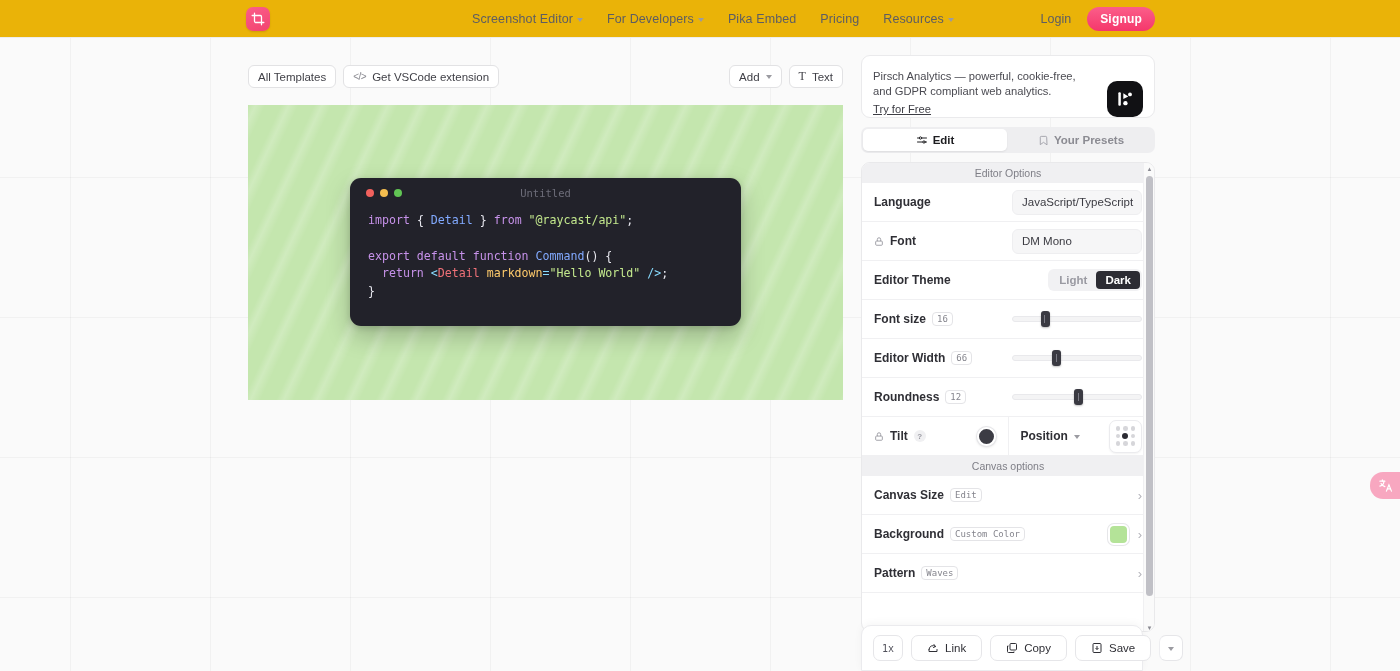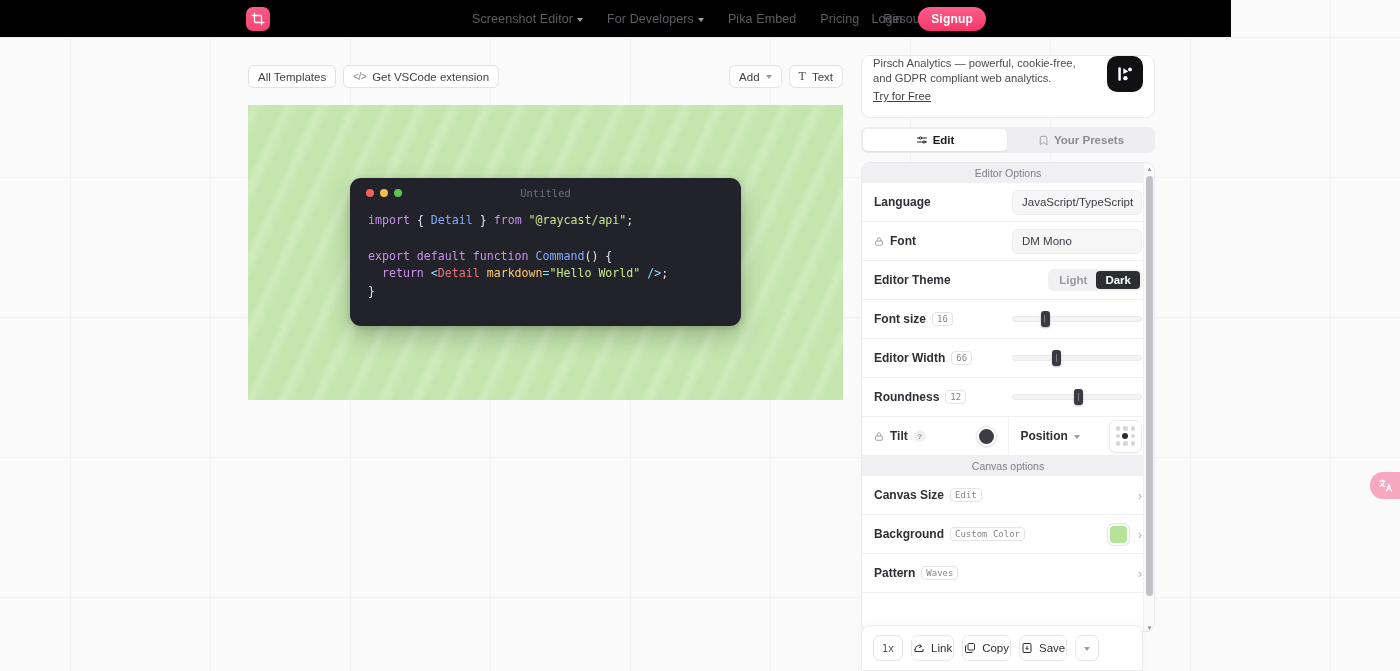--- a/index.html
+++ b/index.html
@@ -14,22 +14,22 @@
     background-color: #fafafa;
     background-image:
       linear-gradient(to right, rgba(0,0,0,0.035) 1px, transparent 1px),
       linear-gradient(to bottom, rgba(0,0,0,0.035) 1px, transparent 1px);
     background-size: 140px 140px;
     background-position: -70px 37px;
   }
 
   
   .topnav {
-    position: absolute; top: 0; left: 0; width: 1231px; height: 38px;
-    background: #000000;
+    position: absolute; top: 0; left: 0; width: 1400px; height: 38px;
+    background: #eab308;
     border-bottom: 1px solid #ededed;
     display: flex; align-items: center;
     z-index: 20;
   }
   .logo {
     position: absolute; left: 246px; top: 7px;
     width: 24px; height: 24px; border-radius: 7px;
     background: linear-gradient(160deg, #fb5e8a 0%, #f2436f 100%);
     display: flex; align-items: center; justify-content: center;
     box-shadow: 0 1px 2px rgba(0,0,0,0.12);
@@ -124,21 +124,21 @@
   .k-op    { color: #89ddff; }
   .k-fn    { color: #82aaff; }
 
   
   .rpanel {
     position: absolute; left: 861px; top: 55px;
     width: 294px; height: 616px;
   }
   .promo {
     height: 63px; background: #fff; border: 1px solid #eaeaec;
-    border-radius: 9px; display: flex; align-items: flex-start;
+    border-radius: 9px; display: flex; align-items: flex-end;
     padding: 0 11px; gap: 10px;
   }
   .promo-text { flex: 1; font-size: 11.2px; color: #4b4b52; line-height: 15px; }
   .promo-link {
     display: inline-block; margin-top: 3px; font-size: 11.2px;
     color: #3d3d44; text-decoration: underline; cursor: pointer;
   }
   .promo-logo {
     width: 36px; height: 36px; border-radius: 10px; background: #111114;
     display: flex; align-items: center; justify-content: center;
@@ -261,21 +261,21 @@
 
   .actionbar {
     position: absolute; left: 861px; bottom: 0; width: 282px; height: 46px;
     background: #fff; border: 1px solid #ebebee;
     border-top-left-radius: 10px; border-top-right-radius: 10px;
     display: flex; align-items: center; gap: 8px; padding: 0 11px;
     box-shadow: 0 -2px 8px rgba(0,0,0,.04);
   }
   .act {
     display: inline-flex; align-items: center; gap: 6px;
-    height: 26px; padding: 0 1px;
+    height: 26px; padding: 0 15px;
     border: 1px solid #e6e6e9; border-radius: 7px; background: #fff;
     font-size: 11.5px; color: #2f2f35; cursor: pointer; font-weight: 500;
   }
   .act.scale { padding: 0 8px; font-family: "DejaVu Sans Mono", monospace; font-size:10px; color:#50505a;}
   .act.caretbtn { padding: 0 8px; border-left: 1px solid #ededf0; }
 
   .translate-tab {
     position: absolute; right: 0; top: 472px;
     width: 30px; height: 27px;
     background: #f8a7c0; border-top-left-radius: 13px;

